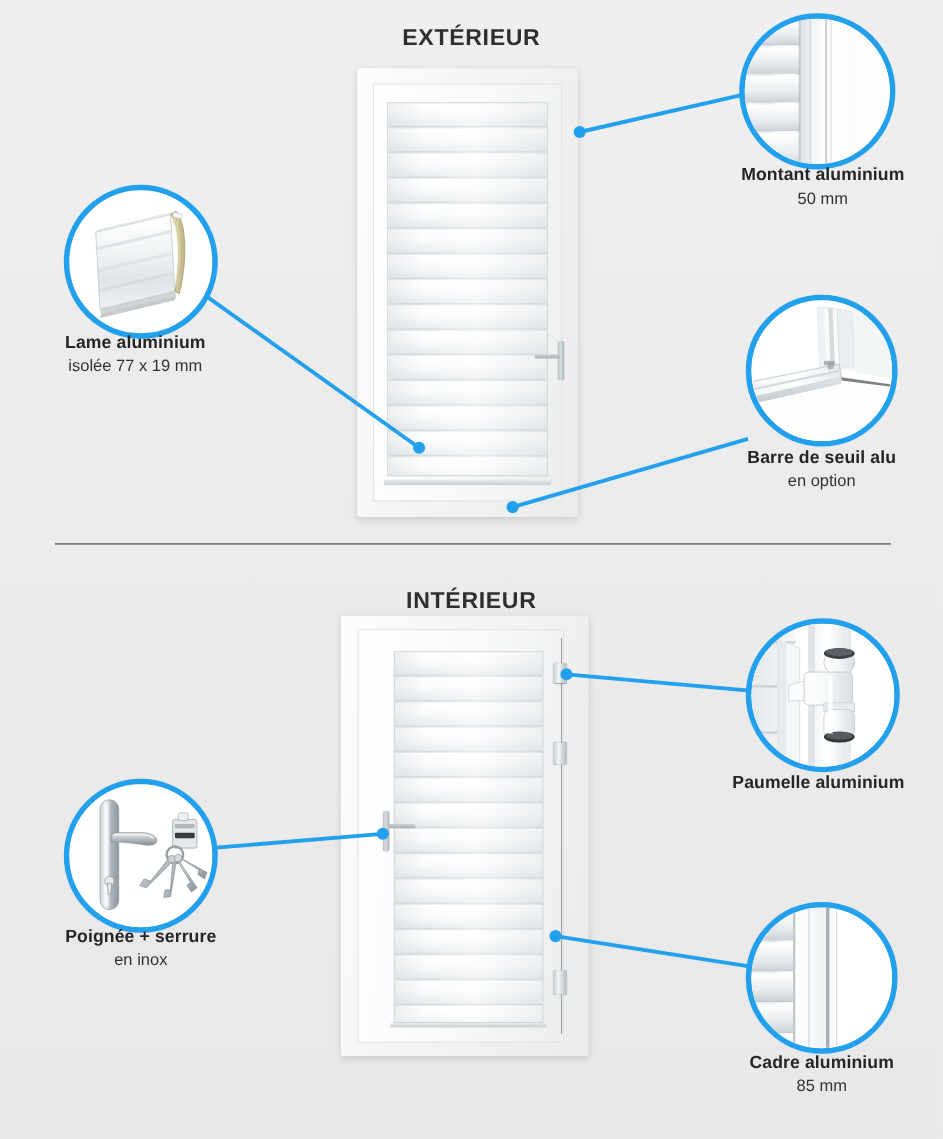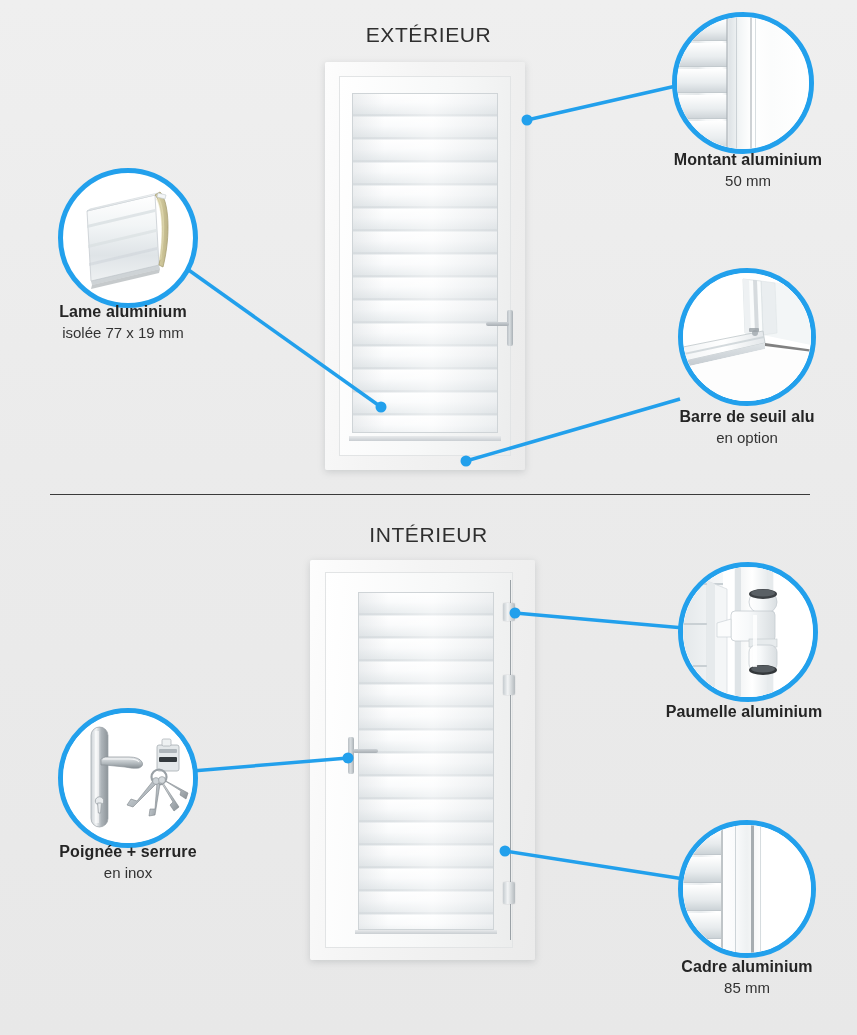--- a/index.html
+++ b/index.html
@@ -19,24 +19,24 @@
   }
 
   
   .section-title {
     position: absolute;
     width: 100%;
     text-align: center;
     font-size: 21px;
     letter-spacing: 0.6px;
     color: #2f2f2f;
-    font-weight: 400;
+    font-weight: 700;
   }
   #title-ext { top: 23px; }
-  #title-int { top: 523px; }
+  #title-int { top: 535px; }
 
   .divider {
     position: absolute;
     left: 50px;
     top: 494px;
     width: 760px;
     height: 1px;
     background: #3a3a3a;
   }
 

